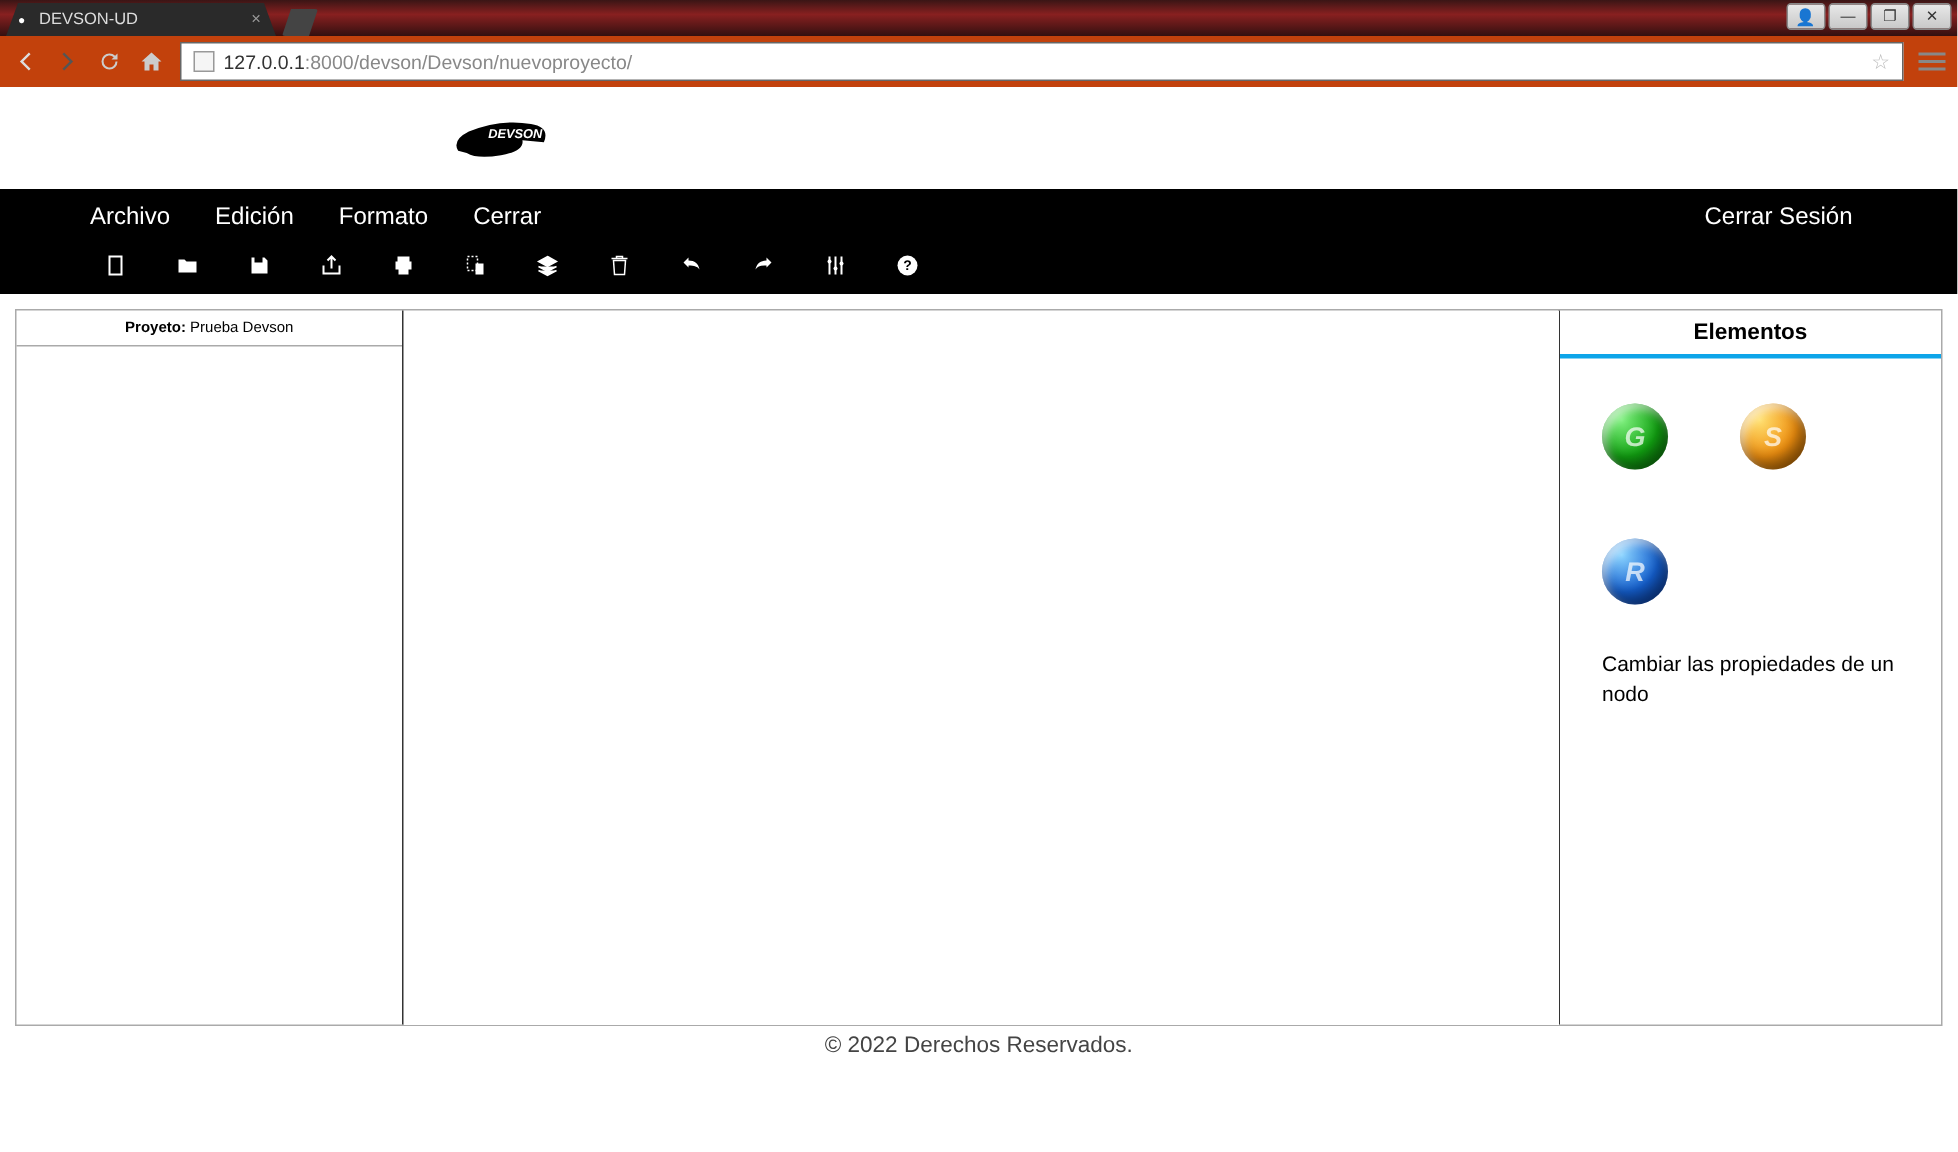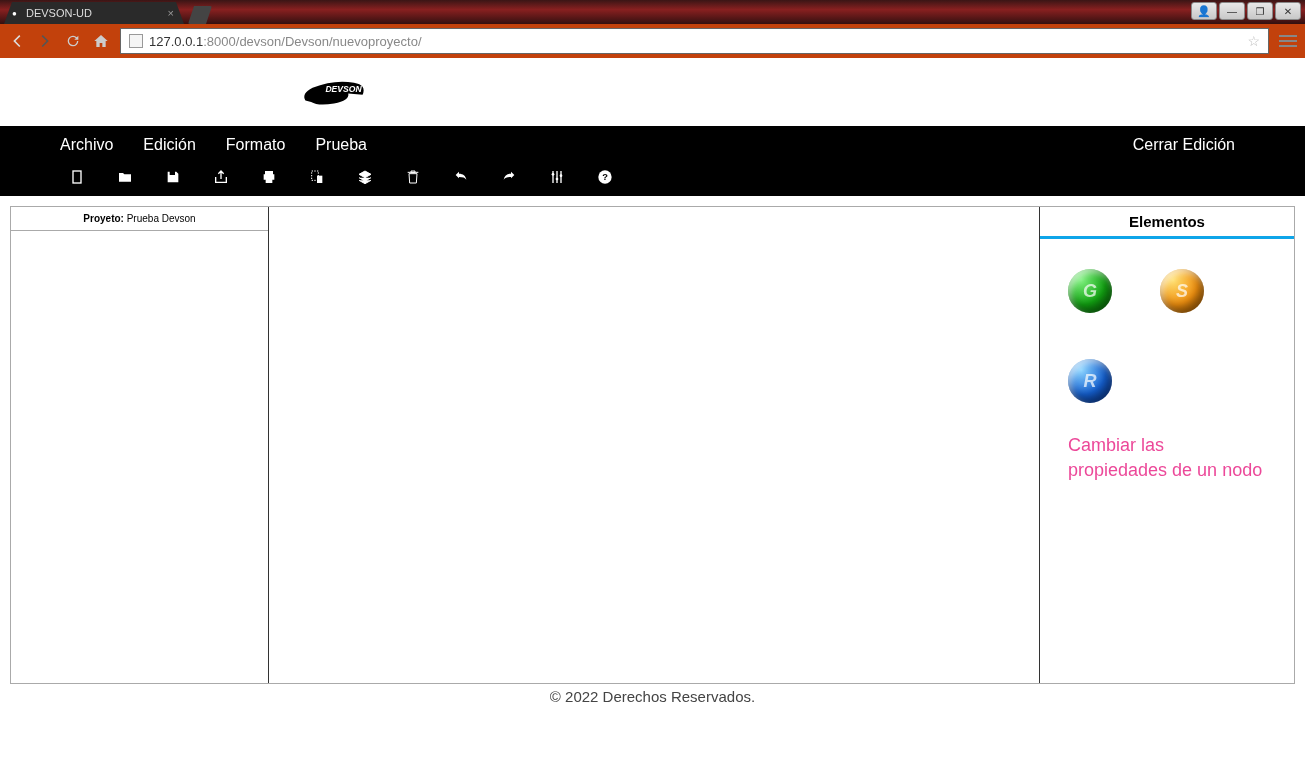--- a/index.html
+++ b/index.html
@@ -53,21 +53,21 @@
 .panel-canvas::-webkit-scrollbar-thumb { background: #c0c0c0; border: 1px solid #aaa; }
 .canvas-inner { width: 1200px; height: 600px; }
 .panel-right { width: 254px; }
 .elements-header { text-align: center; font-size: 15px; font-weight: bold; padding: 6px; border-bottom: 3px solid #0ea5e9; }
 .elements-body { padding: 30px 28px; }
 .elements-grid { display: flex; flex-wrap: wrap; gap: 46px 48px; margin-bottom: 30px; }
 .sphere { width: 44px; height: 44px; border-radius: 50%; position: relative; box-shadow: inset -4px -6px 10px rgba(0,0,0,0.4), inset 3px 4px 6px rgba(255,255,255,0.6); display: flex; align-items: center; justify-content: center; font-weight: bold; color: rgba(255,255,255,0.7); font-size: 18px; font-style: italic; }
 .sphere.green { background: radial-gradient(circle at 30% 25%, #7ef07e, #12a312 55%, #0a6a0a); }
 .sphere.orange { background: radial-gradient(circle at 30% 25%, #ffe070, #f09010 55%, #a05800); }
 .sphere.blue { background: radial-gradient(circle at 30% 25%, #8ad4ff, #1560d0 55%, #0a3590); }
-.elements-caption { font-size: 18px; color: #ec4899; line-height: 1.4; }
+.elements-caption { font-size: 14px; color: #000000; line-height: 1.4; }
 
 .footer { text-align: center; font-size: 15px; color: #444; padding: 4px; }
 </style>
 </head>
 <body>
 
 <div class="browser-titlebar">
   <div class="tab-strip">
     <div class="browser-tab">
       <span>DEVSON-UD</span>
@@ -127,23 +127,23 @@
         </svg>
     </div>
   </div>
 
   <div class="menubar">
     <div class="menu-row">
       <div class="menu-left">
         <div class="menu-item">Archivo</div>
         <div class="menu-item">Edición</div>
         <div class="menu-item">Formato</div>
-        <div class="menu-item">Prueba</div>
+        <div class="menu-item">Cerrar</div>
       </div>
-      <div class="logout">Cerrar Edición</div>
+      <div class="logout">Cerrar Sesión</div>
     </div>
     <div class="toolbar-row">
       <div class="tool-icon">
           <svg viewBox="0 0 24 24">
             <rect x="6" y="3" width="12" height="18" stroke="#fff" stroke-width="2" fill="none"></rect>
           </svg>
         </div>
       <div class="tool-icon">
           <svg viewBox="0 0 24 24">
             <path d="M3 6h6l2 2h10v11H3z"></path>

